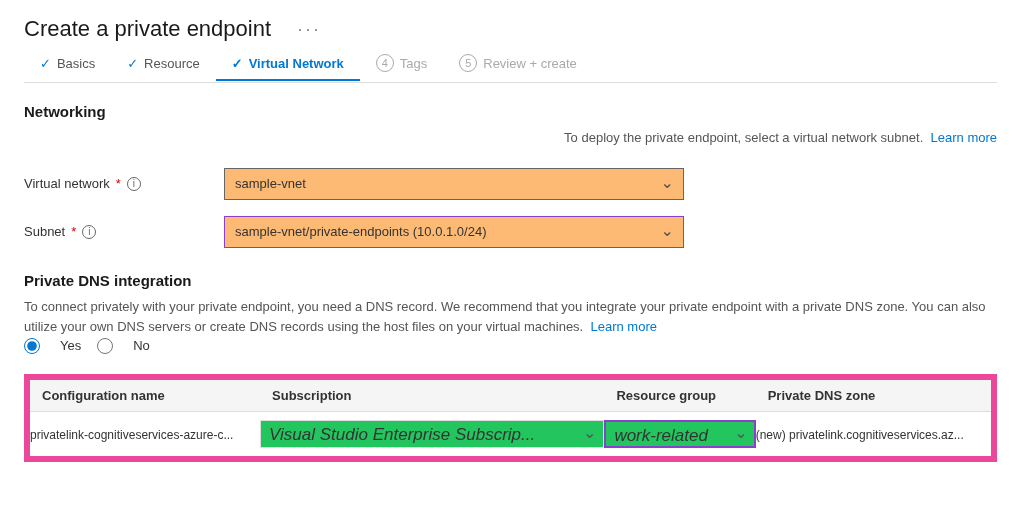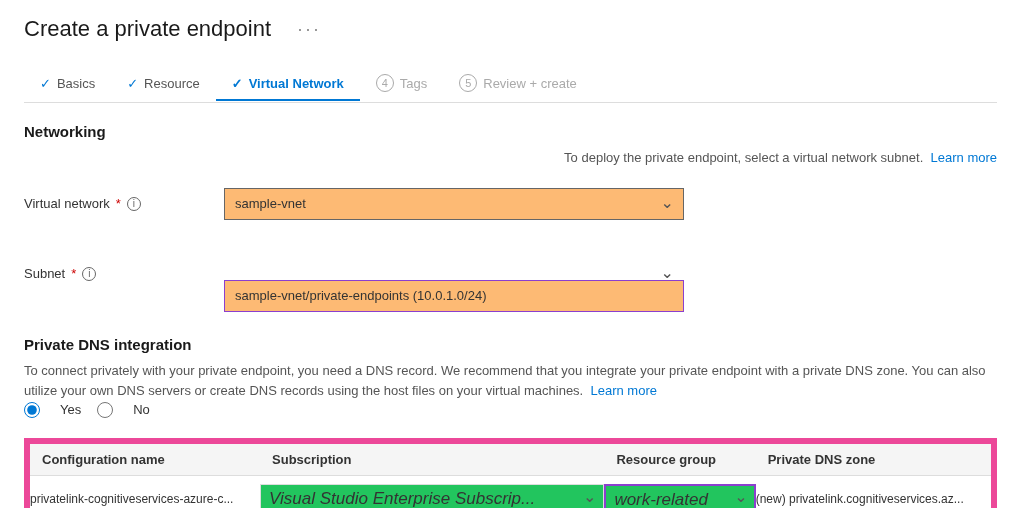--- a/index.html
+++ b/index.html
@@ -13,21 +13,21 @@
     }
 
     .page-container {
       padding: 16px 24px;
     }
 
     .page-title {
       font-size: 22px;
       font-weight: 300;
       color: #1a1a1a;
-      margin-bottom: 24px;
+      margin-bottom: 4px;
       display: flex;
       align-items: center;
       gap: 26px;
     }
 
     .page-title-dots {
       font-size: 18px;
       color: #888;
       letter-spacing: 2px;
     }
@@ -176,21 +176,20 @@
       top: 50%;
       transform: translateY(-60%);
       pointer-events: none;
       color: #555;
       font-size: 16px;
     }
 
     
     .select-wrapper.purple-border .select-control {
       border: 1px solid #8b3fcf;
-      margin-top: 44px;
     }
 
     
     .dns-section {
       margin-top: 24px;
     }
 
     .dns-desc {
       font-size: 13px;
       color: #555;

